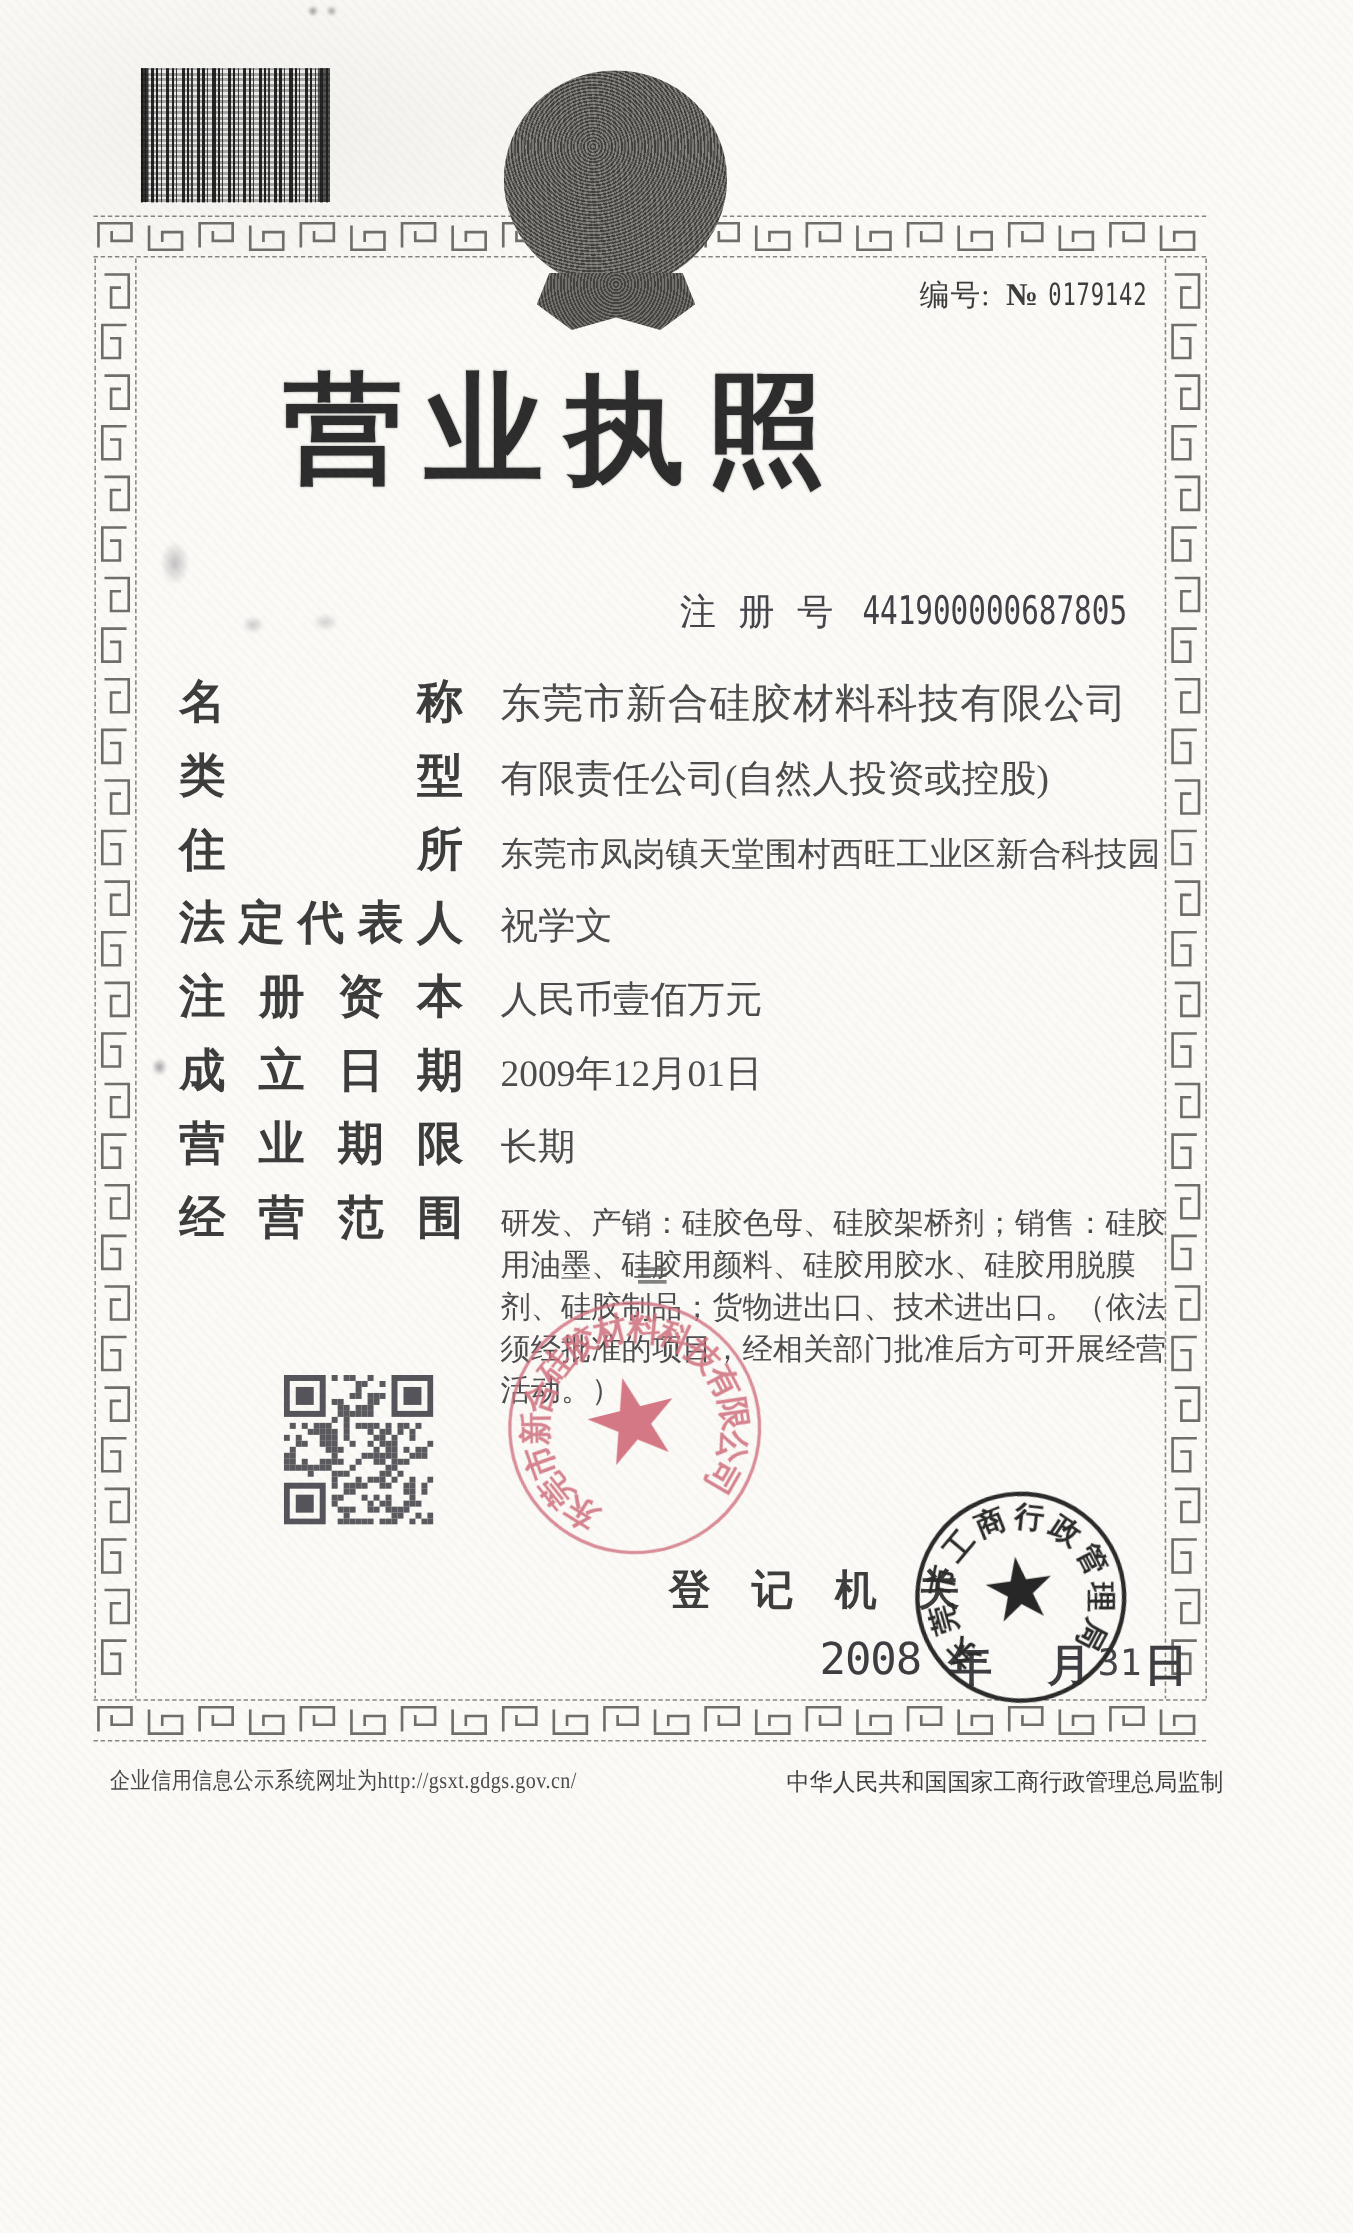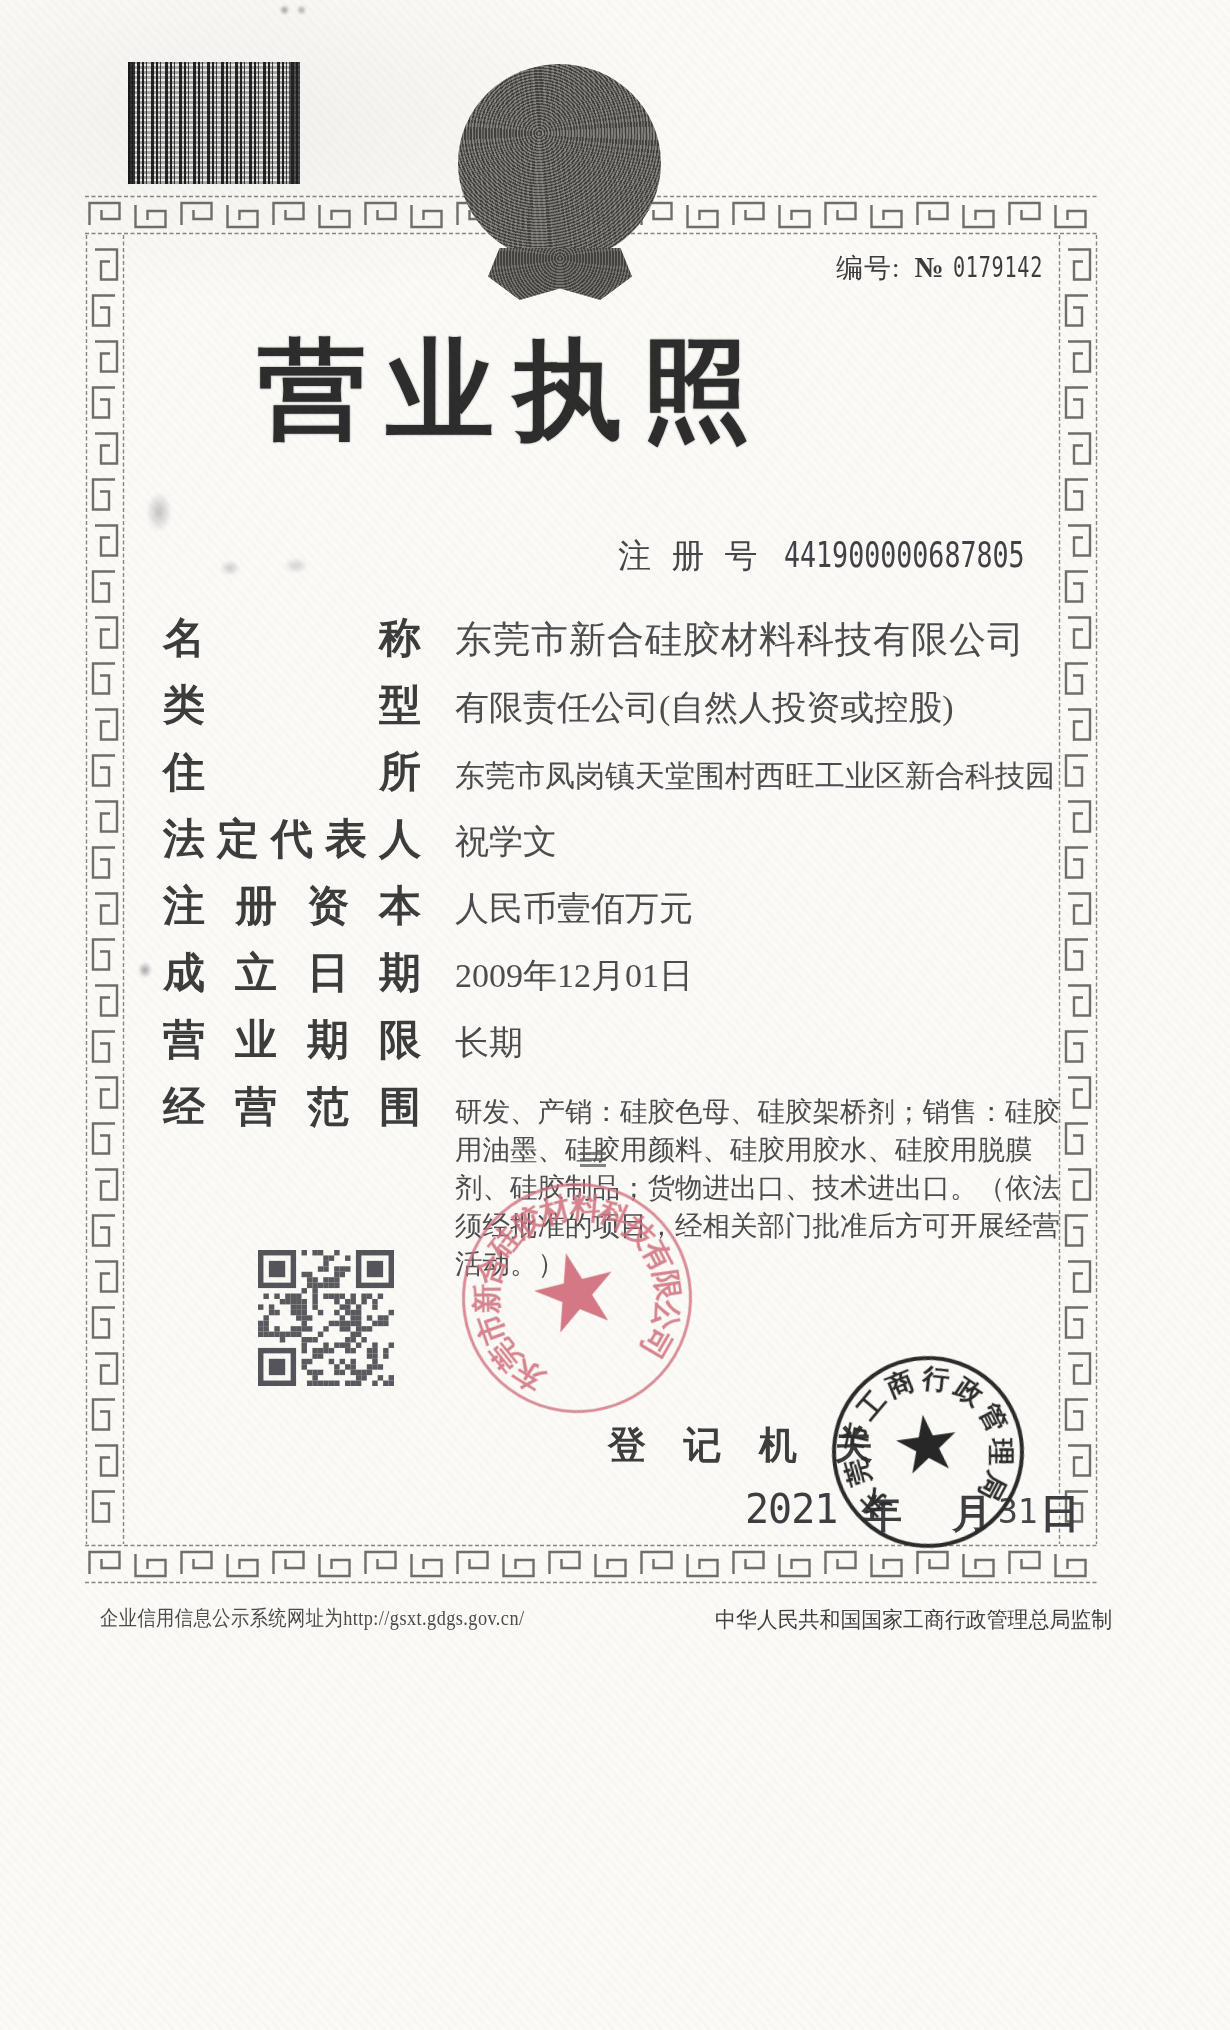--- a/index.html
+++ b/index.html
@@ -447,21 +447,21 @@
       <span class="arc-ch" style="left: 192.8px; top: 68.5px; transform: translate(-50%, -50%) rotate(57.4286deg); font-size: 30px; color: rgba(207, 110, 125, 0.85);">技</span>
       <span class="arc-ch" style="left: 204.5px; top: 96.1px; transform: translate(-50%, -50%) rotate(76.5714deg); font-size: 30px; color: rgba(207, 110, 125, 0.85);">有</span>
       <span class="arc-ch" style="left: 206.6px; top: 126px; transform: translate(-50%, -50%) rotate(95.7143deg); font-size: 30px; color: rgba(207, 110, 125, 0.85);">限</span>
       <span class="arc-ch" style="left: 198.7px; top: 154.8px; transform: translate(-50%, -50%) rotate(114.857deg); font-size: 30px; color: rgba(207, 110, 125, 0.85);">公</span>
       <span class="arc-ch" style="left: 181.7px; top: 179.5px; transform: translate(-50%, -50%) rotate(134deg); font-size: 30px; color: rgba(207, 110, 125, 0.85);">司</span>
     </div>
 
   <div class="registry">登 记 机 关</div>
 
   <div class="dateline">
-    <span class="d-year">2021</span>
+    <span class="d-year">2008</span>
     <span class="d-ys">年</span>
     <span class="d-ms">月</span>
     <span class="d-day">31</span>
     <span class="d-ds">日</span>
   </div>
 
   <div id="authority-seal" class="stamp">
     <div class="ring"></div>
     <span class="star">★</span>
   <span class="arc-ch" style="left: 38.9px; top: 140.9px; transform: translate(-50%, -50%) rotate(-126deg); font-size: 27px; color: rgb(43, 43, 43);">东</span>

